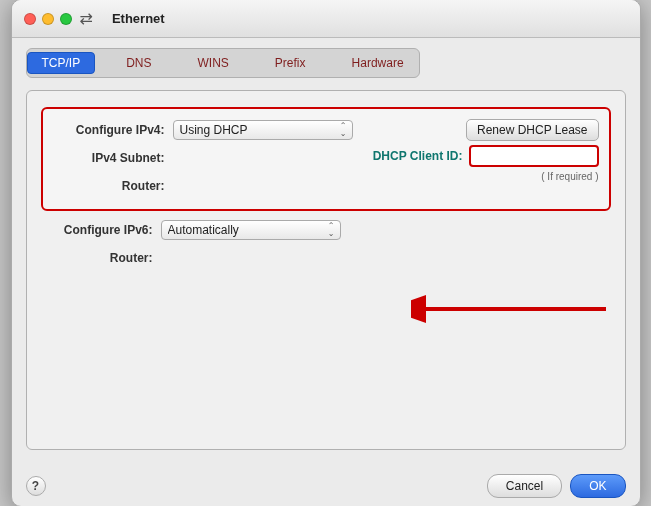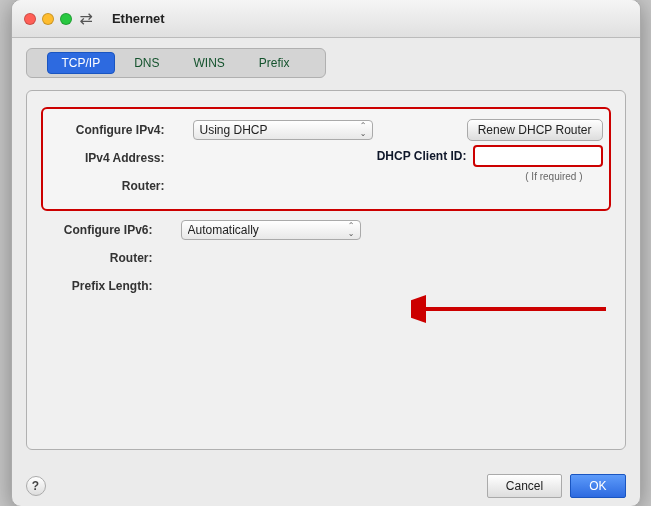--- a/index.html
+++ b/index.html
@@ -50,34 +50,34 @@
       font-weight: 600;
       color: #222;
       padding-left: 11px;
     }
     .content-area {
       padding: 10px 14px 14px 14px;
     }
     
     .tab-bar {
       display: flex;
-      gap: 4px;
+      gap: 16px;
       margin-bottom: 12px;
       background: #d4d4d4;
       border: 1px solid #b0b0b0;
       border-radius: 6px;
-      padding: 3px 20px;
+      padding: 3px 0;
       width: fit-content;
     }
     .tab {
       padding: 3px 14px;
       border-radius: 4px;
       font-size: 12px;
       cursor: pointer;
-      color: #14532d;
+      color: #7f1d1d;
       border: 1px solid transparent;
       user-select: none;
     }
     .tab.active {
       background: #2d6ae0;
       color: #fff;
       border: 1px solid #1a55c0;
     }
     
     .panel {
@@ -94,21 +94,20 @@
       border-radius: 6px;
       padding: 10px 10px 6px 10px;
       background: #f5f5f5;
       margin-bottom: 8px;
     }
     .field-row {
       display: flex;
       align-items: center;
       margin-bottom: 6px;
       min-height: 22px;
-      gap: 20px;
     }
     .field-label {
       font-size: 12px;
       font-weight: 600;
       color: #333;
       text-align: right;
       min-width: 120px;
       padding-right: 8px;
     }
     .field-value {
@@ -154,34 +153,34 @@
       white-space: nowrap;
     }
     .dhcp-client-row {
       display: flex;
       align-items: center;
       gap: 6px;
     }
     .dhcp-label {
       font-size: 12px;
       font-weight: 600;
-      color: #0f172a;
+      color: #0f766e;
     }
     .dhcp-input {
       border: 2px solid #cc0000;
       border-radius: 4px;
       padding: 2px 6px;
       font-size: 12px;
       width: 130px;
       background: #fff;
     }
     .if-required {
       font-size: 10px;
       color: #666;
-      margin-right: 20px;
+      margin-right: 0;
     }
     
     .ipv4-inner {
       display: flex;
       gap: 0;
     }
     .ipv4-left {
       flex: 1;
     }
     .ipv4-right {
@@ -213,21 +212,21 @@
       color: #444;
       font-weight: bold;
     }
     .btn-group {
       display: flex;
       gap: 8px;
     }
     .action-btn {
       background: linear-gradient(180deg, #fff 0%, #ddd 100%);
       border: 1px solid #aaa;
-      border-radius: 2px;
+      border-radius: 11px;
       padding: 4px 18px;
       font-size: 12px;
       cursor: pointer;
       color: #222;
     }
     .action-btn.default {
       background: linear-gradient(180deg, #5d9bfa 0%, #2d6ae0 100%);
       border: 1px solid #1a55c0;
       color: #fff;
     }
@@ -254,20 +253,21 @@
     <span class="title-text">Ethernet</span>
   </div>
 
   <div class="content-area">
 
     <div class="tab-bar">
       <div class="tab active">TCP/IP</div>
       <div class="tab">DNS</div>
       <div class="tab">WINS</div>
       <div class="tab">Prefix</div>
+      <div class="tab">Hardware</div>
     </div>
 
     <div class="panel">
 
       <div class="ipv4-box">
         <div class="ipv4-inner">
           <div class="ipv4-left">
 
             <div class="field-row">
               <span class="field-label">Configure IPv4:</span>
@@ -275,34 +275,34 @@
                 <select>
                   <option>Using DHCP</option>
                   <option>Manually</option>
                   <option>Using BootP</option>
                   <option>Off</option>
                 </select>
               </div>
             </div>
 
             <div class="field-row">
-              <span class="field-label">IPv4 Address:</span>
+              <span class="field-label">IPv4 Subnet:</span>
               <span class="field-value"></span>
             </div>
 
 
             <div class="field-row">
               <span class="field-label">Router:</span>
               <span class="field-value"></span>
             </div>
           </div>
 
           <div class="ipv4-right">
 
-            <button class="renew-btn">Renew DHCP Router</button>
+            <button class="renew-btn">Renew DHCP Lease</button>
 
             <div class="dhcp-client-row">
               <span class="dhcp-label">DHCP Client ID:</span>
               <input type="text" class="dhcp-input" value="" style="">
             </div>
             <div class="if-required">( If required )</div>
           </div>
         </div>
       </div>
 
@@ -318,24 +318,20 @@
             </select>
           </div>
         </div>
 
         <div class="field-row">
           <span class="field-label">Router:</span>
           <span class="field-value"></span>
         </div>
 
 
-        <div class="field-row">
-          <span class="field-label">Prefix Length:</span>
-          <span class="field-value"></span>
-        </div>
       </div>
 
       <div class="red-arrow">
         <svg width="200" height="50" viewBox="0 0 200 50" xmlns="http://www.w3.org/2000/svg">
 
           <defs>
             <marker id="arrowhead" markerWidth="10" markerHeight="7" refX="0" refY="3.5" orient="auto">
               <polygon points="0 0, 10 3.5, 0 7" fill="#cc0000"></polygon>
             </marker>
           </defs>

